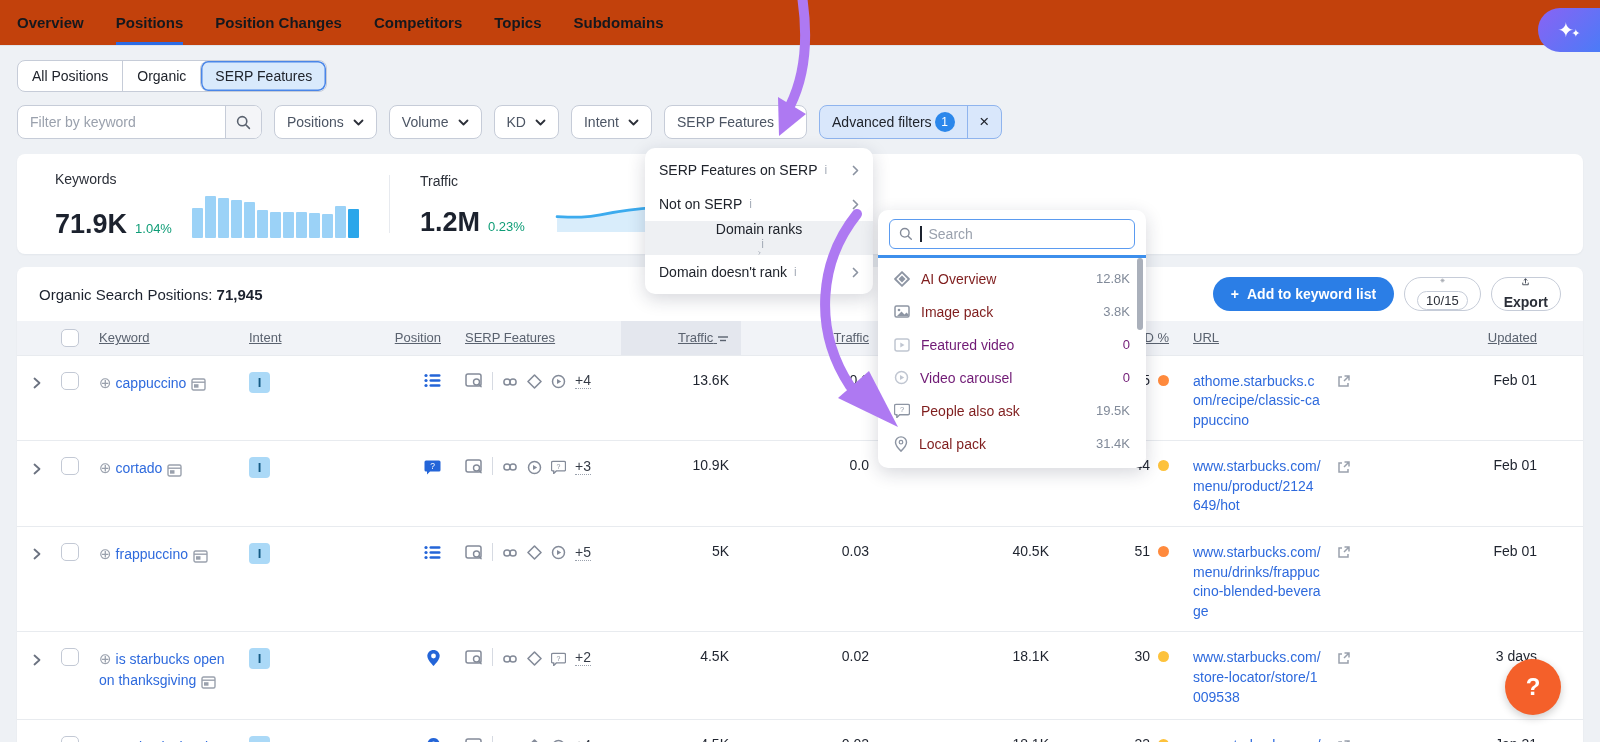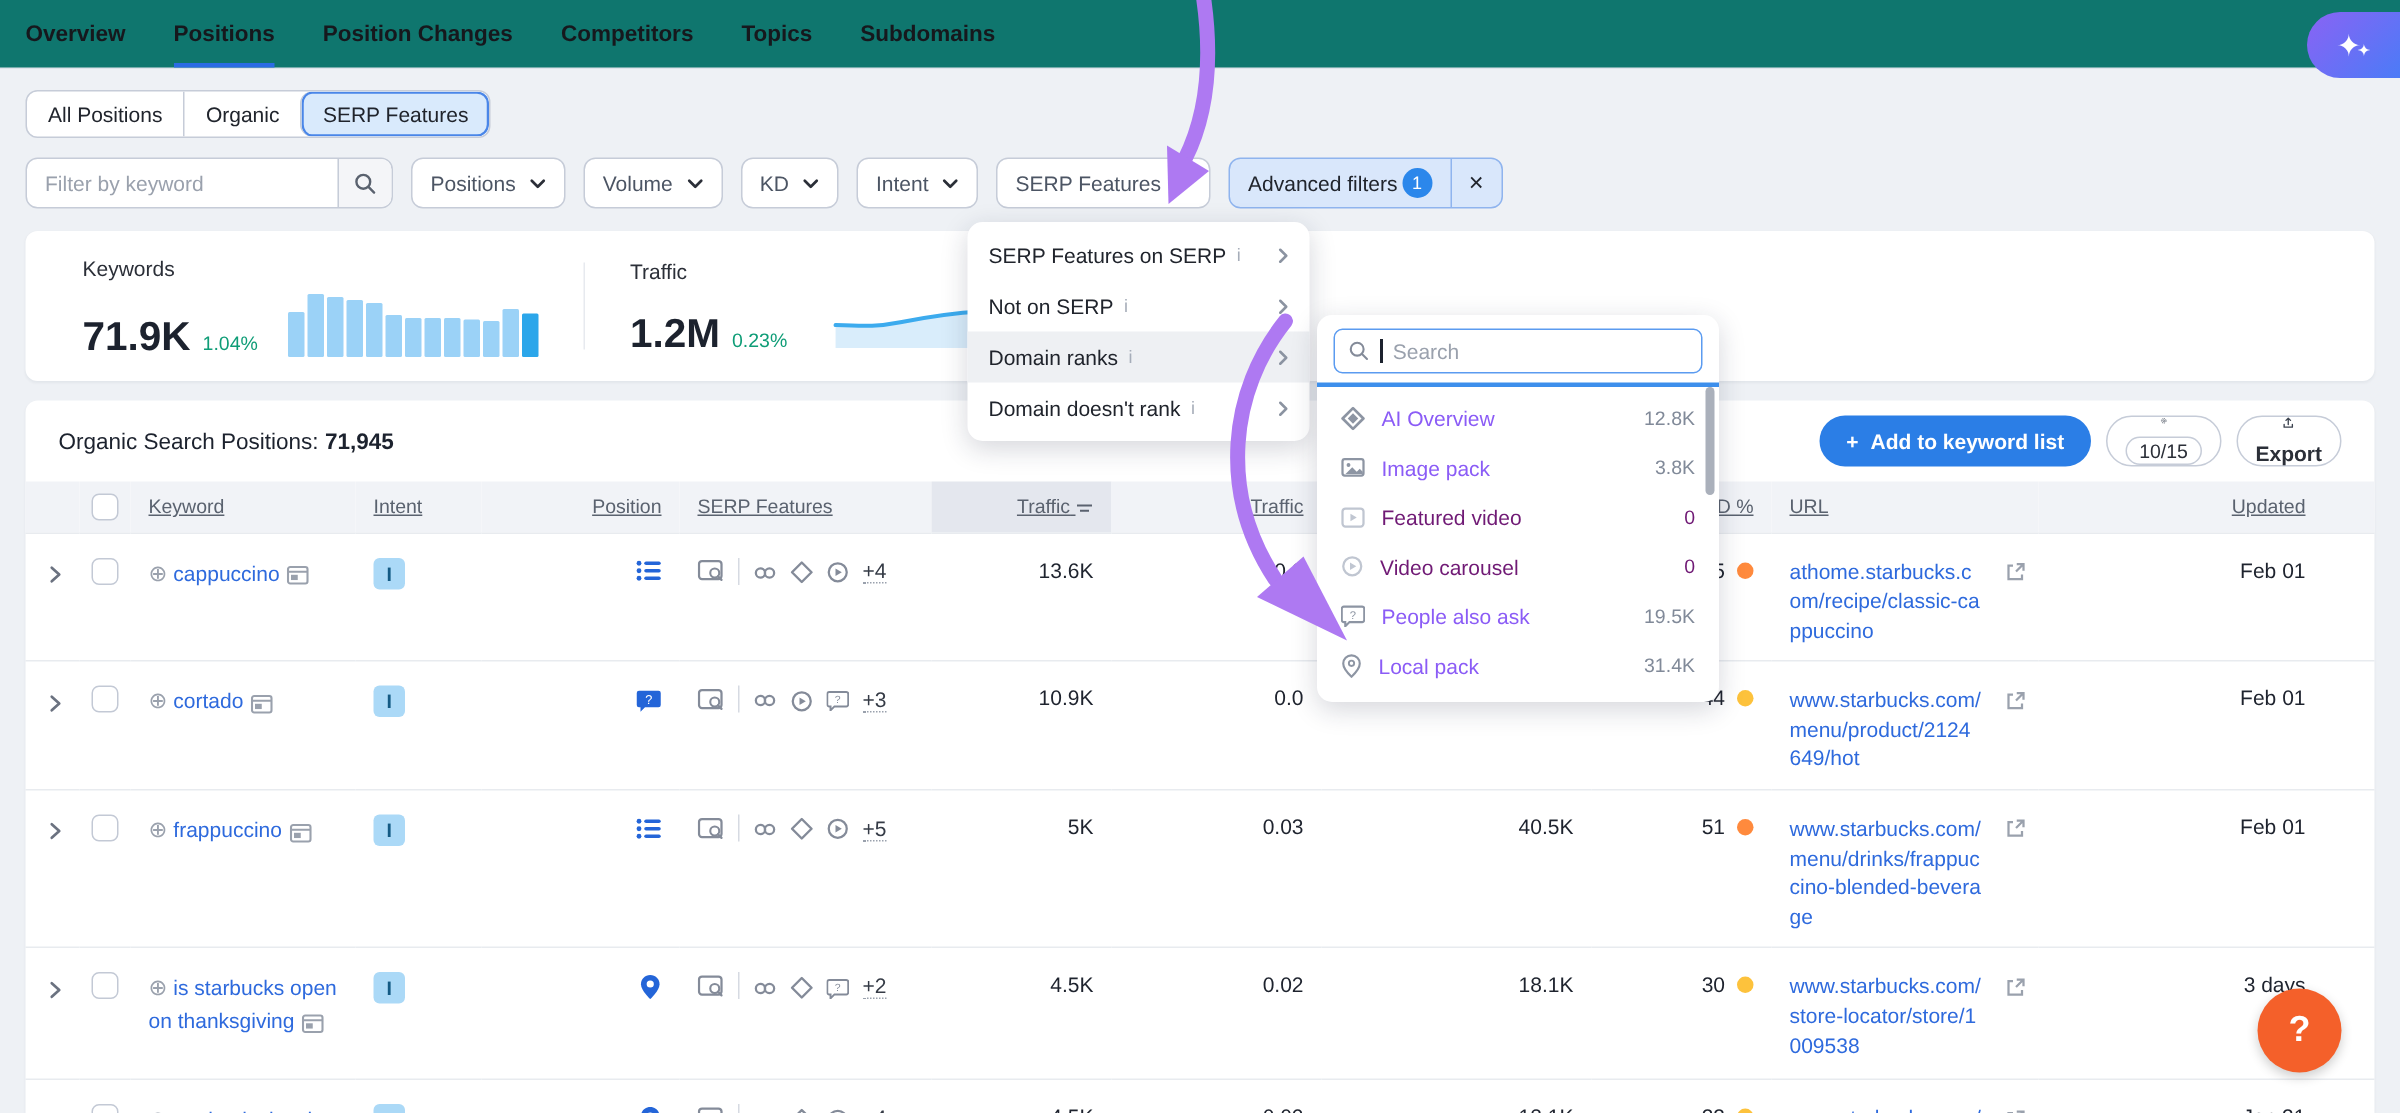--- a/index.html
+++ b/index.html
@@ -1,20 +1,20 @@
 <!DOCTYPE html>
 <html><head>
 <meta charset="utf-8">
 <style>
   * { margin:0; padding:0; box-sizing:border-box; }
   body { font-family:"Liberation Sans","DejaVu Sans",sans-serif; background:#eef1f5; }
   .page { position:relative; width:1600px; height:742px; overflow:hidden; background:#eef1f5; }
 
   
-  .topnav { position:relative; height:46px; background:#0f766e; border-bottom:1px solid #dfe3ea;
+  .topnav { position:relative; height:46px; background:#c2410c; border-bottom:1px solid #dfe3ea;
             display:flex; align-items:stretch; gap:32px; padding-left:17px; }
   .tab { display:flex; align-items:center; font-size:15px; font-weight:700; color:#16181d;
          border-bottom:3px solid transparent; padding-top:3px; cursor:pointer; }
   .tab.active { border-bottom-color:#2b6be4; }
 
   .ai-btn { position:absolute; top:8px; right:0; width:62px; height:44px; z-index:45;
             border-radius:22px 0 0 22px; background:linear-gradient(135deg,#8a63f4,#4b7bf7);
             color:#fff; display:flex; align-items:center; justify-content:center; font-size:20px; }
   .ai-btn .s2 { font-size:11px; margin-left:-3px; margin-top:-12px; }
 
@@ -96,32 +96,32 @@
   .kdot { display:inline-block; width:11px; height:11px; border-radius:50%; margin-left:8px; vertical-align:-1px; }
   .urlcell { position:relative; }
   .urlcell a { color:#2e6add; text-decoration:none; word-break:break-all; line-height:1.4; display:inline-block; width:128px; }
   .ext { position:absolute; top:16px; right:8px; cursor:pointer; }
   td.updcell { text-align:right; padding-right:46px; }
 
   
   .panel { position:absolute; background:#fff; border-radius:10px; box-shadow:0 5px 18px rgba(25,35,60,.18); }
   .serp-menu { left:645px; top:148px; width:228px; padding:5px 0; z-index:30; }
   .mi { height:34px; display:flex; align-items:center; padding:0 14px; font-size:14px; color:#20242c; cursor:pointer; }
-  .mi.hl { background:#eef0f3; }
+  .mi.hl { background:#eef0f3;flex-direction:column; }
   .mi .info { color:#a6adb9; font-size:12px; margin-left:7px; }
   .mi .grow { flex:1; }
 
   .sub-menu { left:878px; top:210px; width:268px; padding-bottom:8px; z-index:31; }
   .search-box { margin:9px 11px 0; height:30px; border:1px solid #5b9bf0; border-radius:6px;
                 display:flex; align-items:center; padding:0 9px; gap:7px; }
   .caret { width:1.5px; height:16px; background:#1c222e; }
   .search-ph { font-size:14px; color:#9aa1ad; }
   .blue-line { height:3px; background:#3d8fec; margin-top:6px; margin-bottom:4px; }
   .smi { height:33px; display:flex; align-items:center; gap:11px; padding:0 16px; cursor:pointer; }
-  .smi .lbl { font-size:14px; color:#8b5cf6; flex:1; }
+  .smi .lbl { font-size:14px; color:#7f1d1d; flex:1; }
   .smi .cnt { font-size:13px; color:#818a99; }
   .smi.dis .lbl, .smi.dis .cnt { color:#701a75; }
   .sub-scroll { position:absolute; right:3px; top:48px; width:6px; height:72px; border-radius:3px; background:#aab0bb; cursor:pointer; }
 
   
   .arrows { position:absolute; inset:0; z-index:40; pointer-events:none; }
   .help-btn { position:absolute; left:1505px; top:659px; width:56px; height:56px; border-radius:50%;
               background:#f4602a; color:#fff; font-size:24px; font-weight:700; display:flex;
               align-items:center; justify-content:center; z-index:44; cursor:pointer;
               box-shadow:0 3px 8px rgba(0,0,0,.2); }

